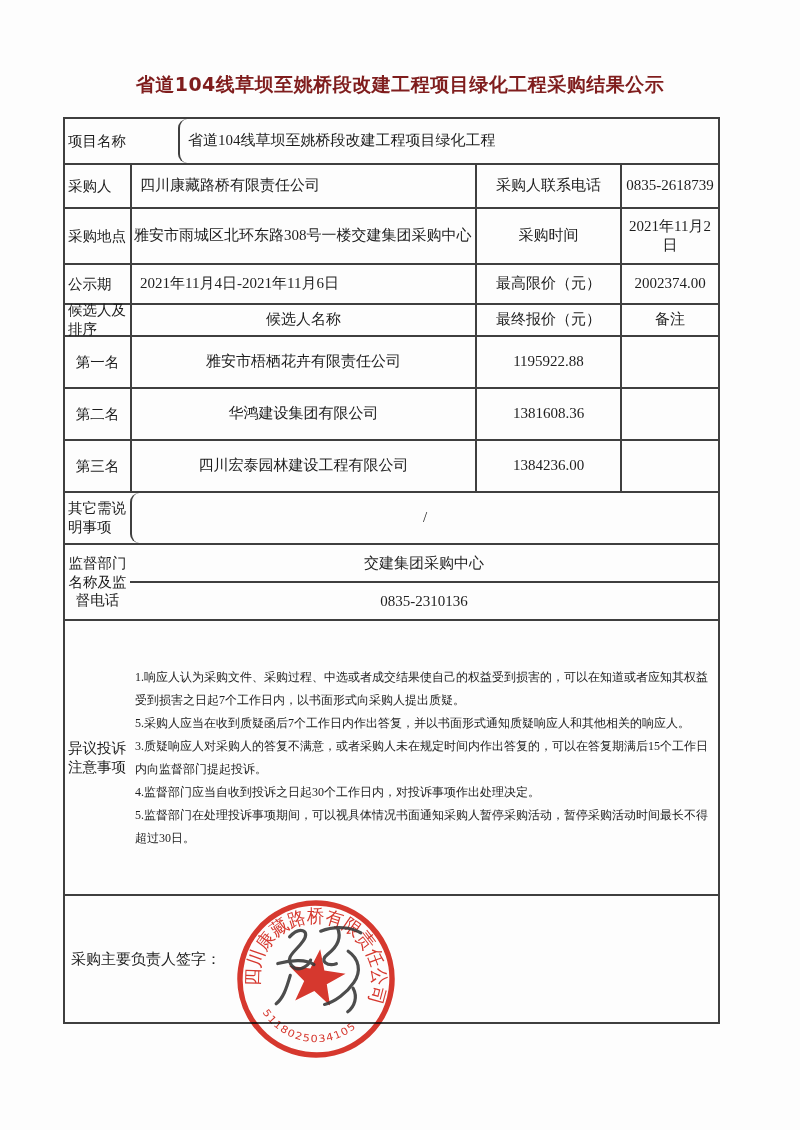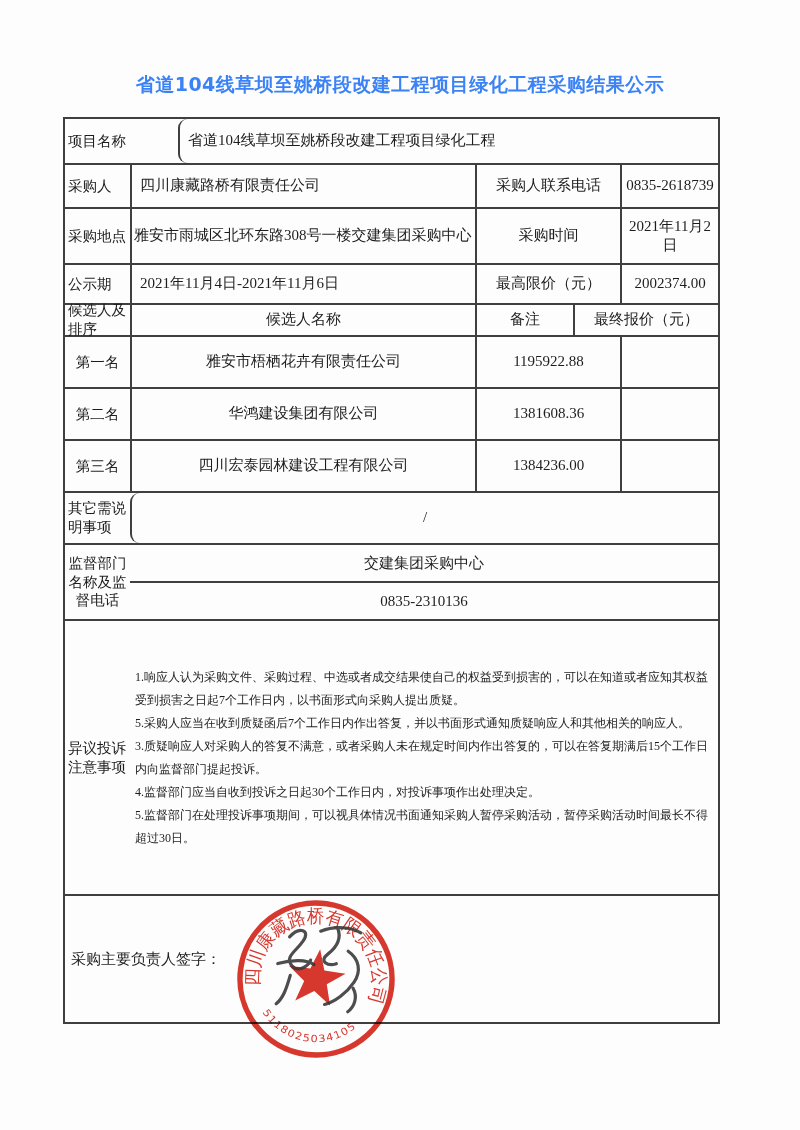--- a/index.html
+++ b/index.html
@@ -19,21 +19,21 @@
   .page{position:absolute;inset:0;}
   .title{
     position:absolute;
     top:72px;left:0;width:800px;
     text-align:center;
     font-family:"DejaVu Sans","Liberation Sans",sans-serif;
     font-weight:bold;
     font-size:19px;
     letter-spacing:0.5px;
     margin:0;
-    color:#3b82f6;
+    color:#7f1d1d;
   }
   .doc-table{
     position:absolute;
     left:63px;top:117px;
     width:657px;
     border:2px solid var(--line);
     box-sizing:border-box;
     font-size:15px;
   }
   .tr{display:flex;border-top:2px solid var(--line);box-sizing:border-box;}
@@ -109,22 +109,22 @@
     <div class="tr" style="height:40px">
       <div class="td first c1">公示期</div>
       <div class="td c2 pad8">2021年11月4日-2021年11月6日</div>
       <div class="td c3">最高限价（元）</div>
       <div class="td c4">2002374.00</div>
     </div>
 
     <div class="tr" style="height:32px">
       <div class="td first c1">候选人及排序</div>
       <div class="td c2 center">候选人名称</div>
+      <div class="td c3">最终报价（元）</div>
       <div class="td c4">备注</div>
-      <div class="td c3">最终报价（元）</div>
     </div>
 
     <div class="tr" style="height:52px">
       <div class="td first c1 center">第一名</div>
       <div class="td c2 center">雅安市梧栖花卉有限责任公司</div>
       <div class="td c3">1195922.88</div>
       <div class="td c4"></div>
     </div>
 
     <div class="tr" style="height:52px">

